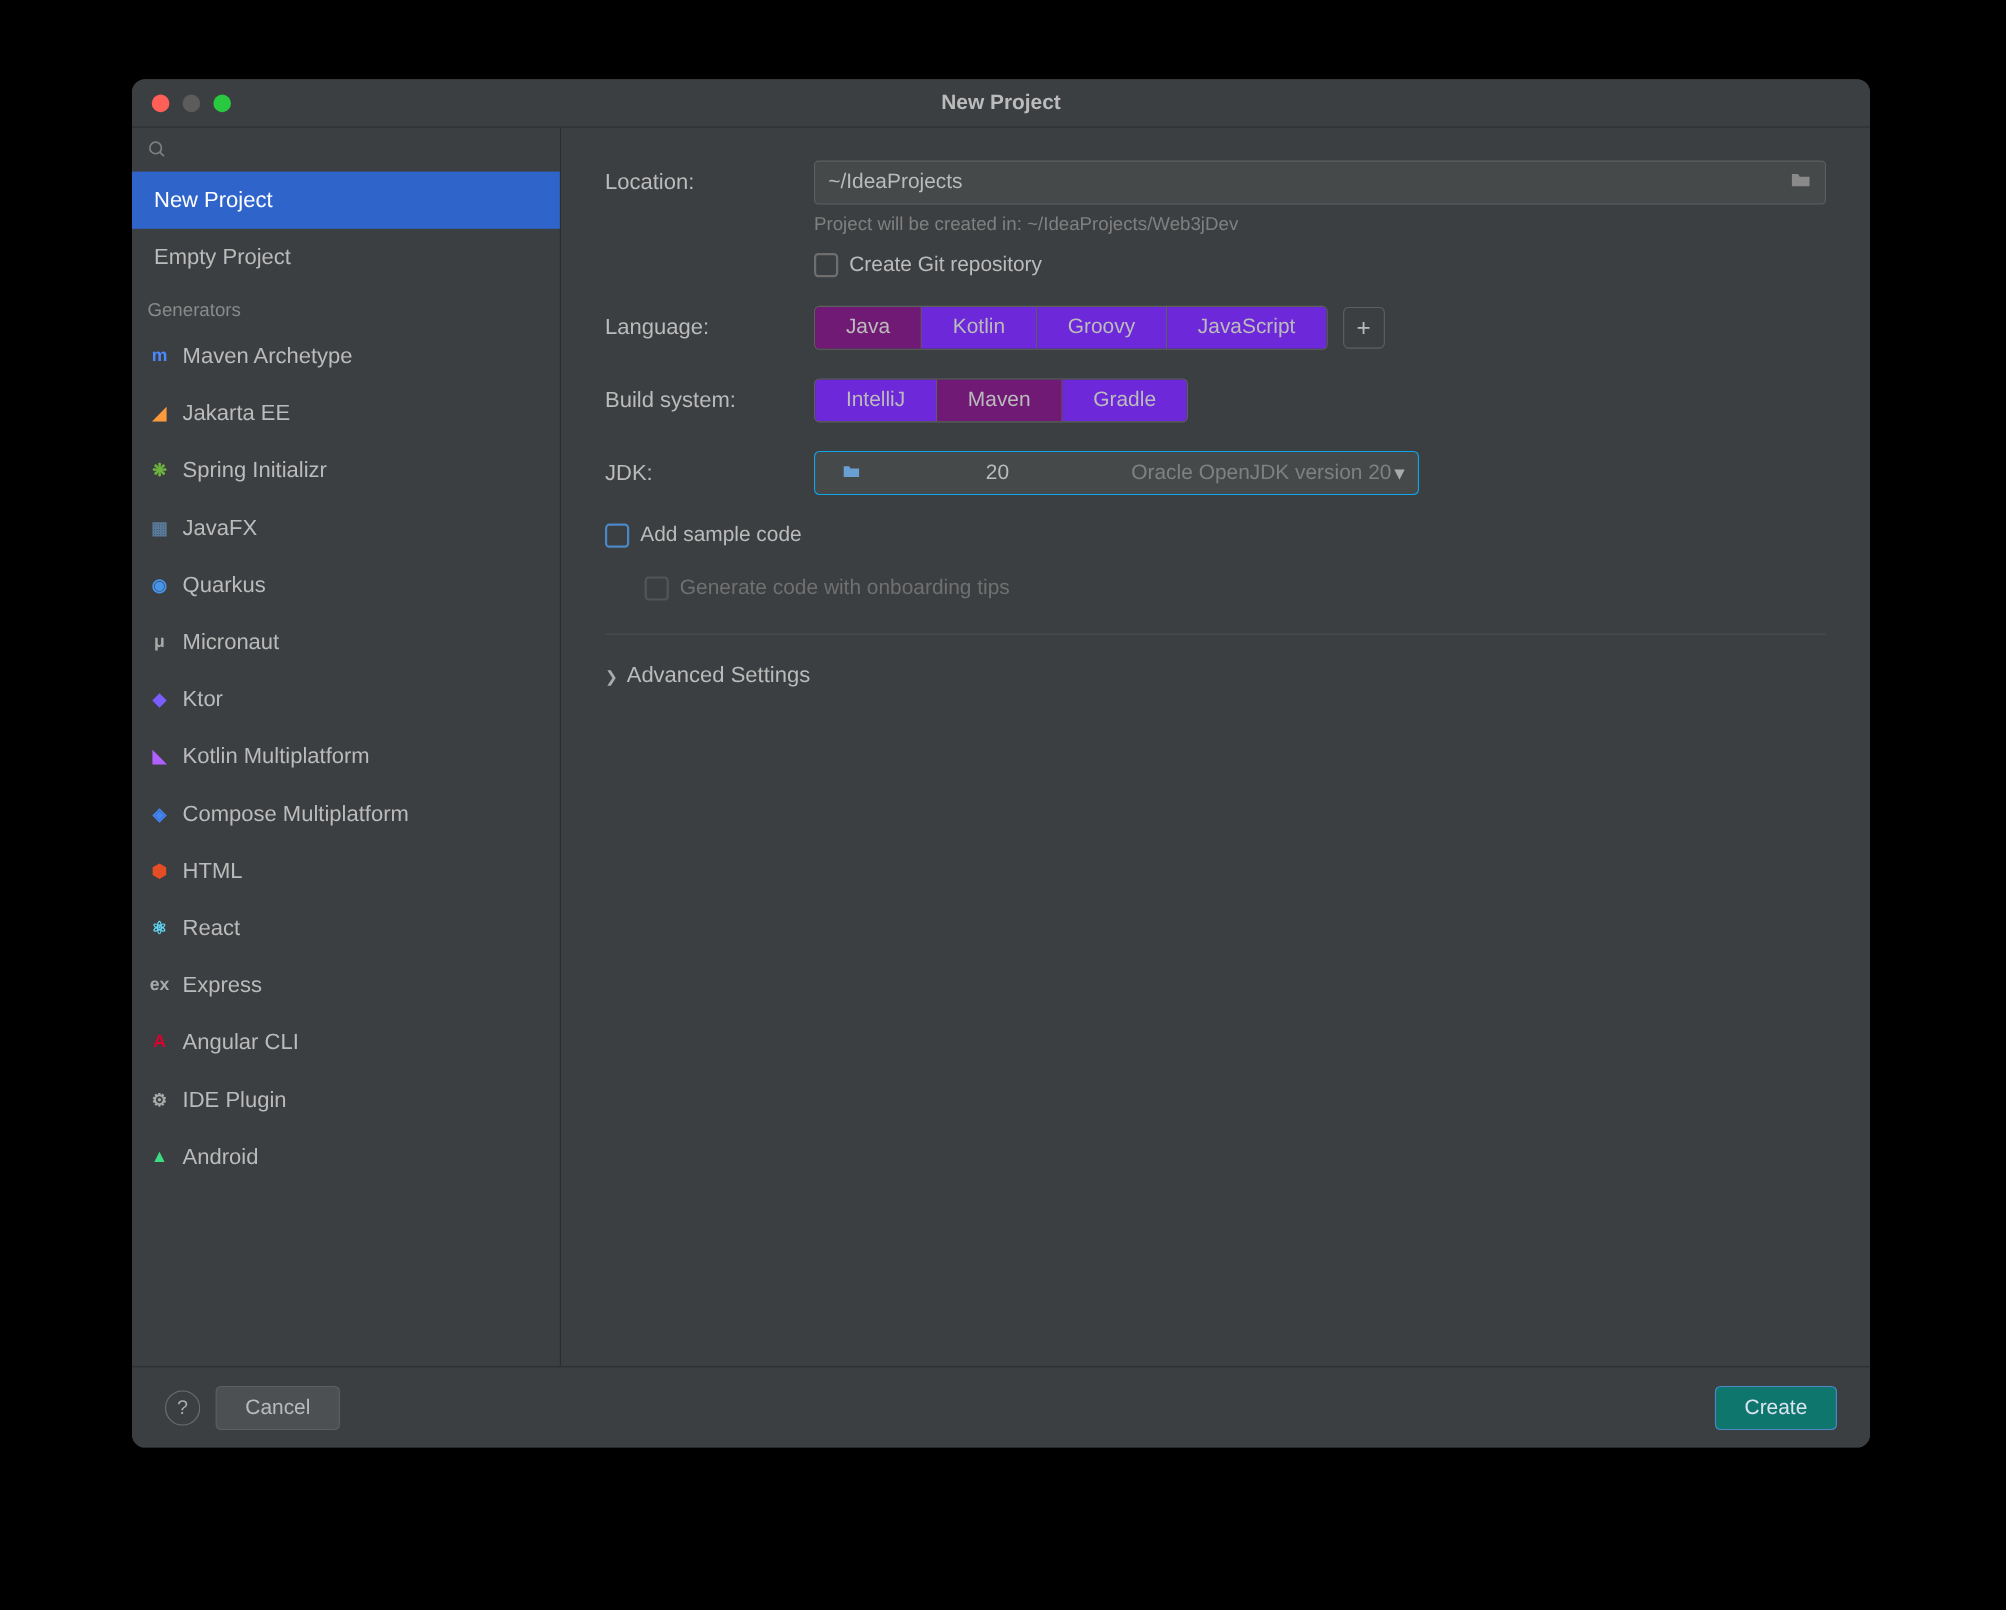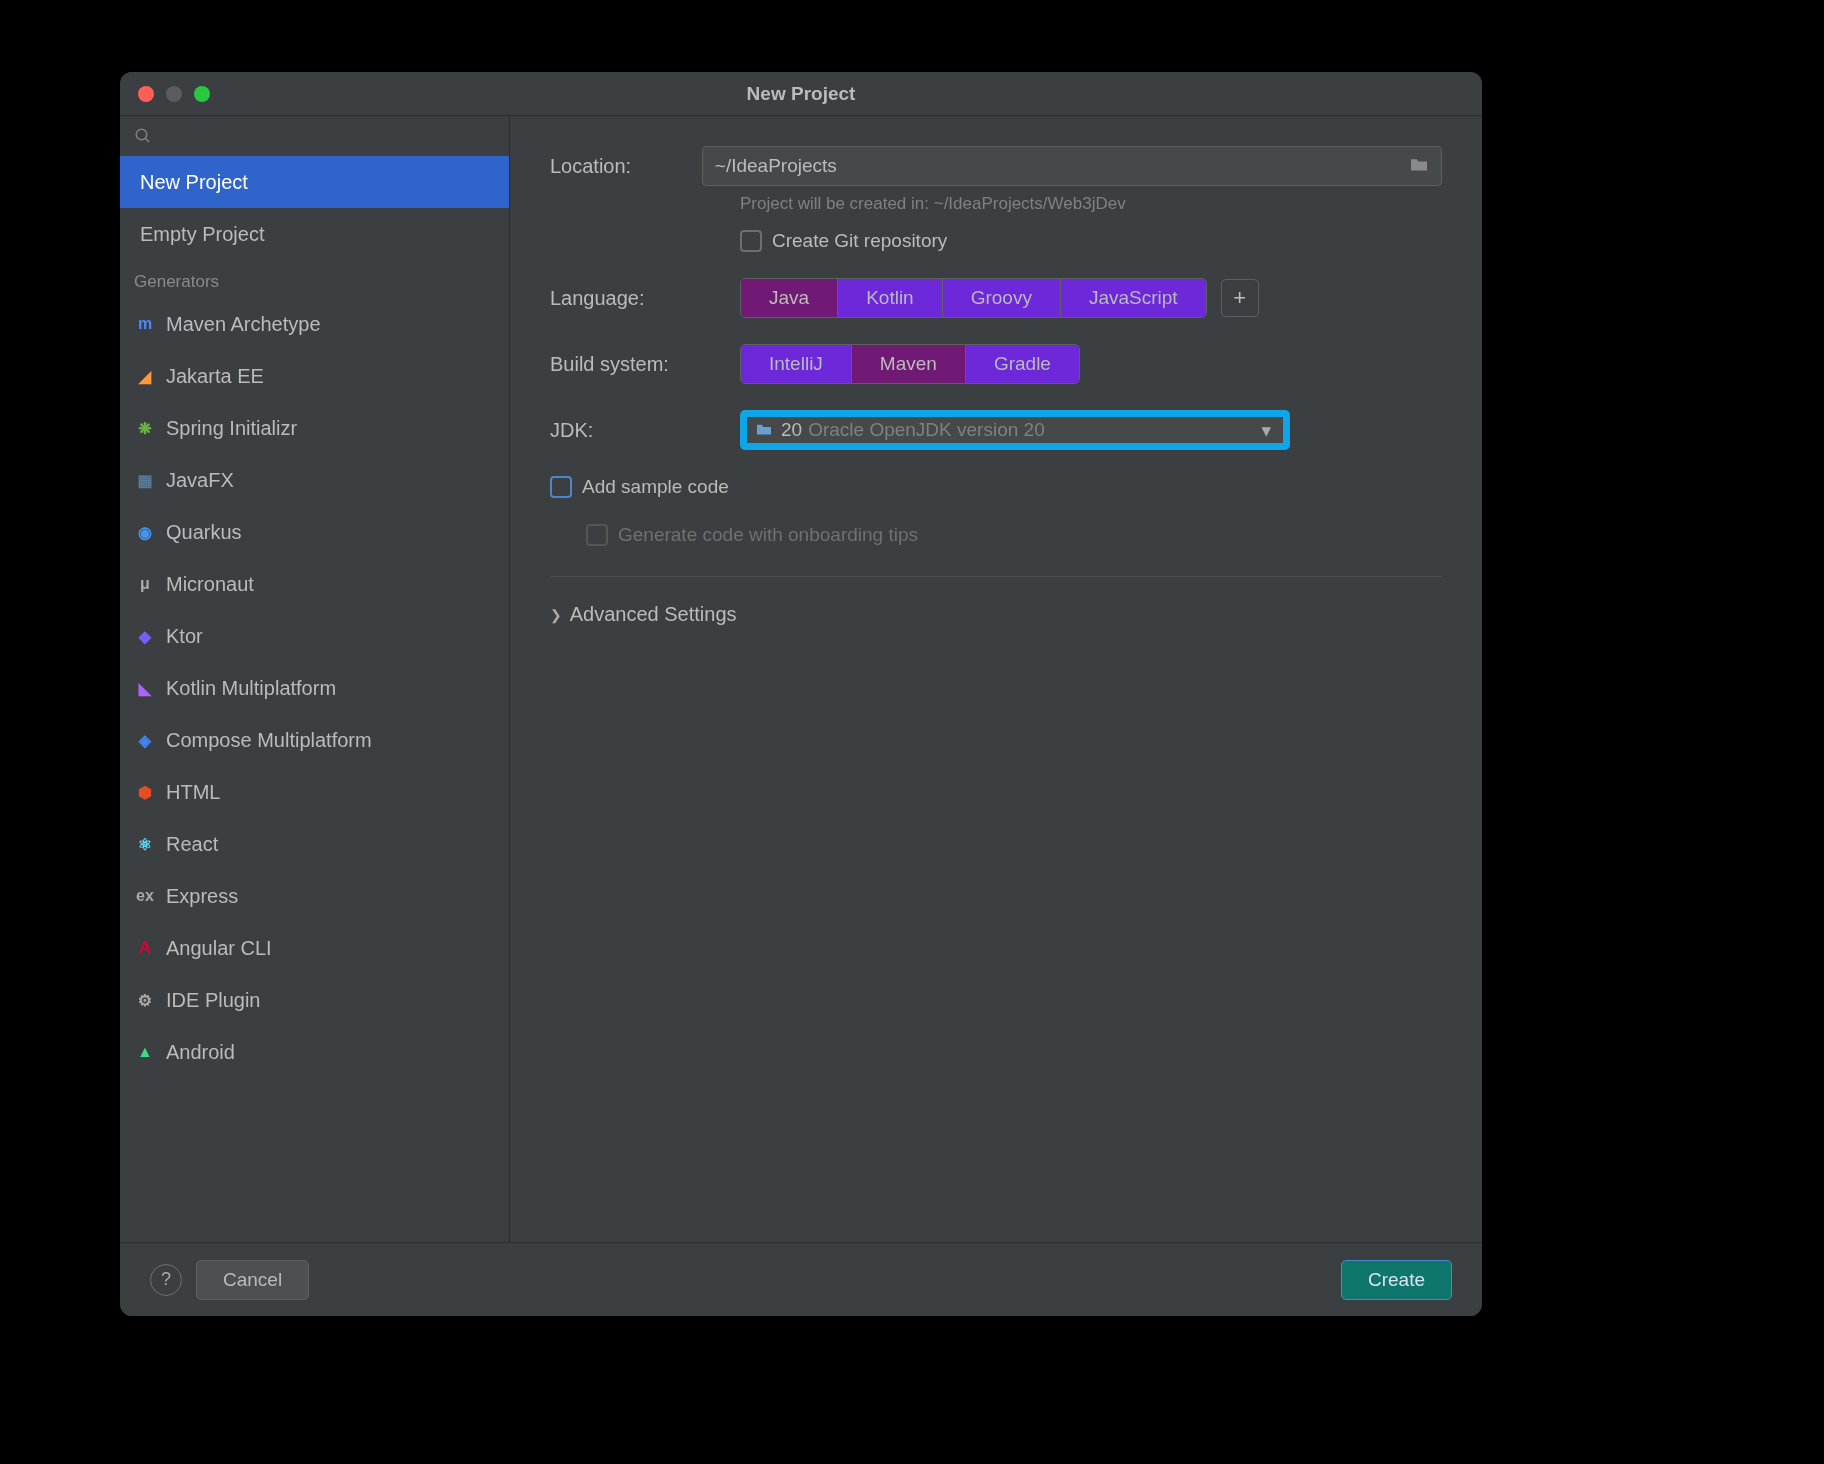--- a/index.html
+++ b/index.html
@@ -1,18 +1,18 @@
 <!DOCTYPE html>
 <html><head>
 <meta charset="utf-8">
 <style>
 * { box-sizing: border-box; margin: 0; padding: 0; font-family: -apple-system, "Helvetica Neue", Arial, sans-serif; }
 body { background: #000; width: 1824px; height: 1464px; position: relative; }
 .window {
-  position: absolute; left: 120px; top: 72px; width: 1362px; height: 1244px;
+  position: absolute; left: 120px; top: 72px; width: 1580px; height: 1244px;
   background: #3c3f41; border-radius: 12px; overflow: hidden; box-shadow: 0 20px 60px rgba(0,0,0,0.5);
   display: flex; flex-direction: column;
 }
 .titlebar { height: 44px; background: #3c3f41; display: flex; align-items: center; position: relative; border-bottom: 1px solid #2b2d2f; }
 .traffic { display: flex; gap: 12px; padding-left: 18px; }
 .dot { width: 16px; height: 16px; border-radius: 50%; }
 .dot.red { background: #ff5f57; }
 .dot.yellow { background: #5c5c5c; }
 .dot.green { background: #28c840; }
 .title { position: absolute; left: 50%; transform: translateX(-50%); color: #bbbbbb; font-size: 19px; font-weight: 600; }
@@ -34,21 +34,21 @@
 .checkbox-row { display: flex; align-items: center; gap: 10px; margin-left: 190px; margin-bottom: 26px; }
 .checkbox { width: 22px; height: 22px; border: 2px solid #6e6e6e; border-radius: 4px; background: transparent; }
 .checkbox.accent { border-color: #4a88c7; }
 .cb-label { font-size: 19px; color: #bbbbbb; }
 .cb-label.dim { color: #707070; }
 .seg-group { display: flex; border: 1px solid #5e6060; border-radius: 5px; overflow: hidden; }
 .seg { padding: 8px 28px; font-size: 19px; color: #bbbbbb; border-right: 1px solid #5e6060; cursor: pointer; background: #6d28d9; }
 .seg:last-child { border-right: none; }
 .seg.selected { background: #701a75; }
 .plus-btn { width: 38px; height: 38px; border: 1px solid #5e6060; border-radius: 5px; display: flex; align-items: center; justify-content: center; margin-left: 14px; color: #bbbbbb; font-size: 22px; cursor: pointer; }
-.dropdown { width: 550px; height: 40px; background: #45494a; border: 7px solid #0ea5e9; border-radius: 5px; display: flex; align-items: center; padding: 0 8px; font-size: 19px; color: #bbbbbb; cursor: pointer; position: relative; }
+.dropdown { width: 550px; height: 40px; background: #45494a; border: 1px solid #0ea5e9; border-radius: 5px; display: flex; align-items: center; padding: 0 24px; font-size: 19px; color: #bbbbbb; cursor: pointer; position: relative; justify-content: space-between; }
 .dropdown .dim { color: #808080; margin-left: 6px; }
 .dropdown .chev { position: absolute; right: 12px; color: #aaa; }
 .adv { display: flex; align-items: center; gap: 8px; font-size: 20px; color: #bbbbbb; margin-top: 30px; cursor: pointer; border-top: 1px solid #4a4d4f; padding-top: 26px; }
 .adv .chev { color: #aaa; font-size: 14px; }
 .footer { height: 74px; border-top: 1px solid #2b2d2f; background: #3c3f41; display: flex; align-items: center; padding: 0 30px; gap: 14px; }
 .footer .spacer { flex: 1; }
 .btn { height: 40px; padding: 0 26px; border: 1px solid #5e6060; border-radius: 5px; background: #4c5052; color: #bbbbbb; font-size: 19px; cursor: pointer; display: flex; align-items: center; }
 .btn.primary { background: #0f766e; border-color: #4a88c7; color: #d8e4f0; text-align: right; }
 .help { width: 32px; height: 32px; border-radius: 50%; border: 1px solid #6e6e6e; display: flex; align-items: center; justify-content: center; color: #aaa; font-size: 18px; cursor: pointer; }
 .folder-icon { color: #8a8a8a; }

